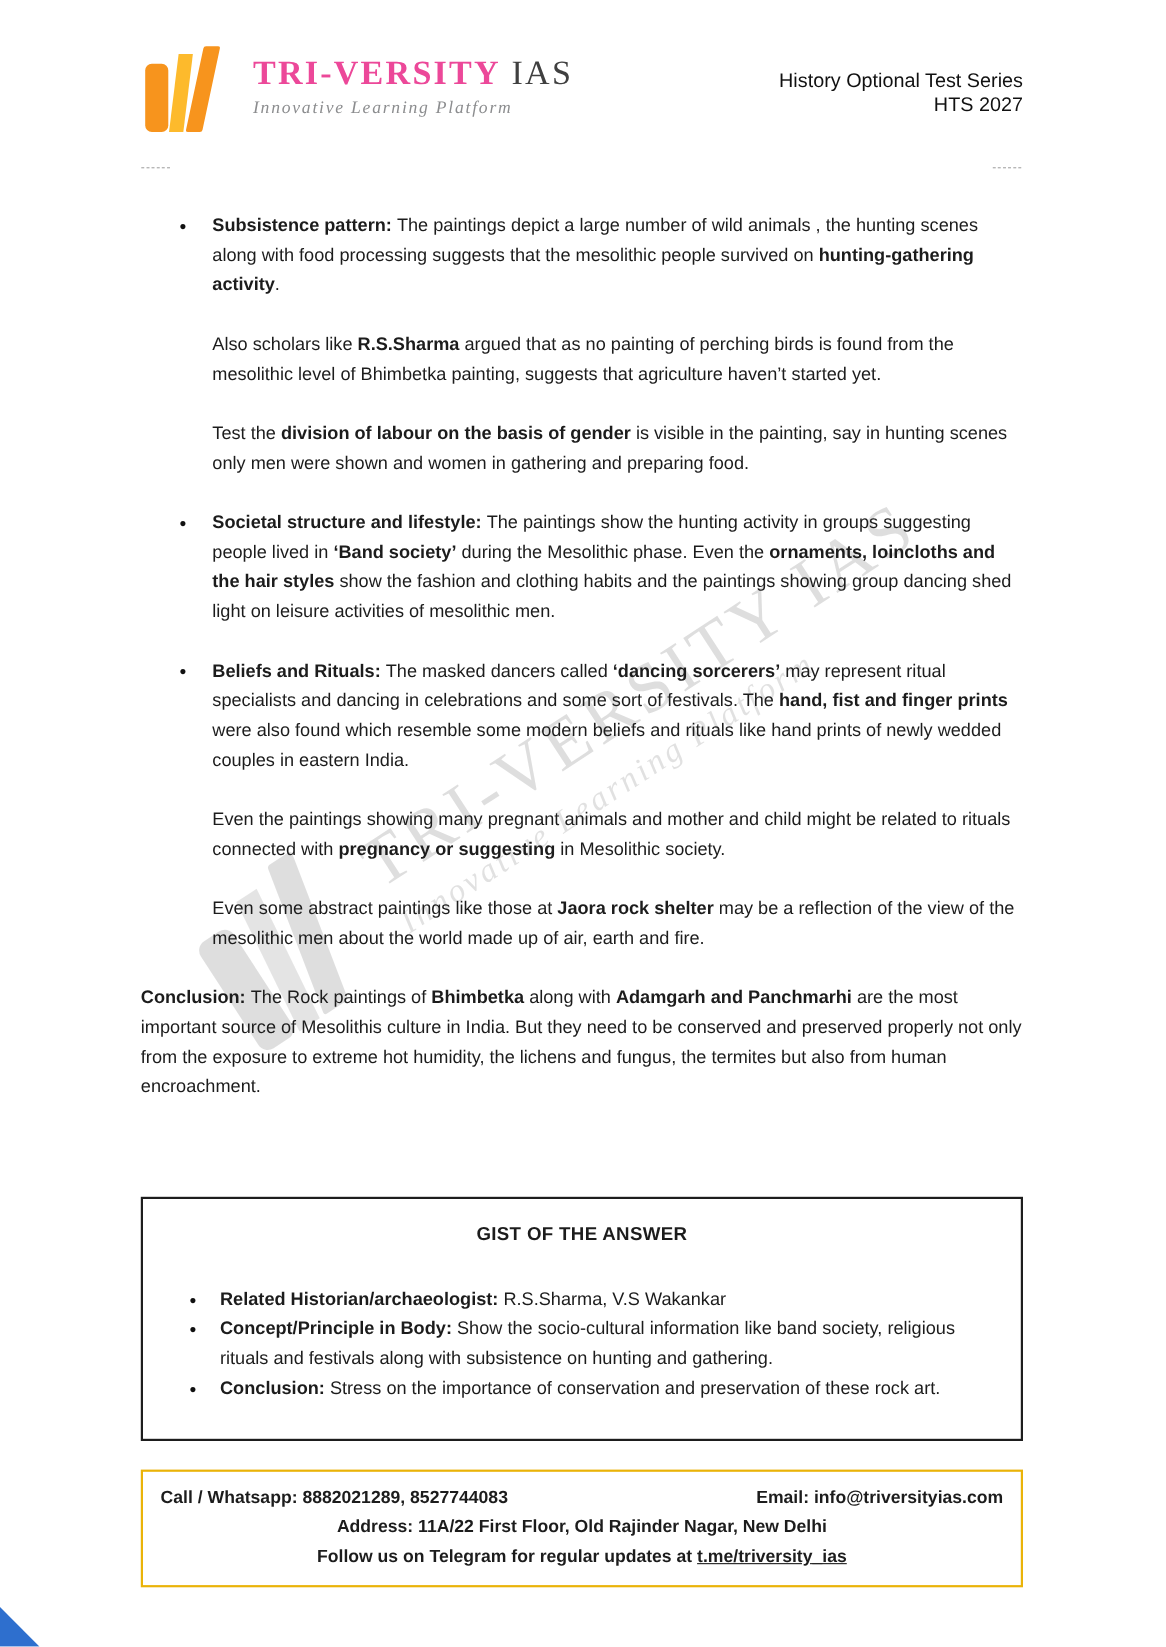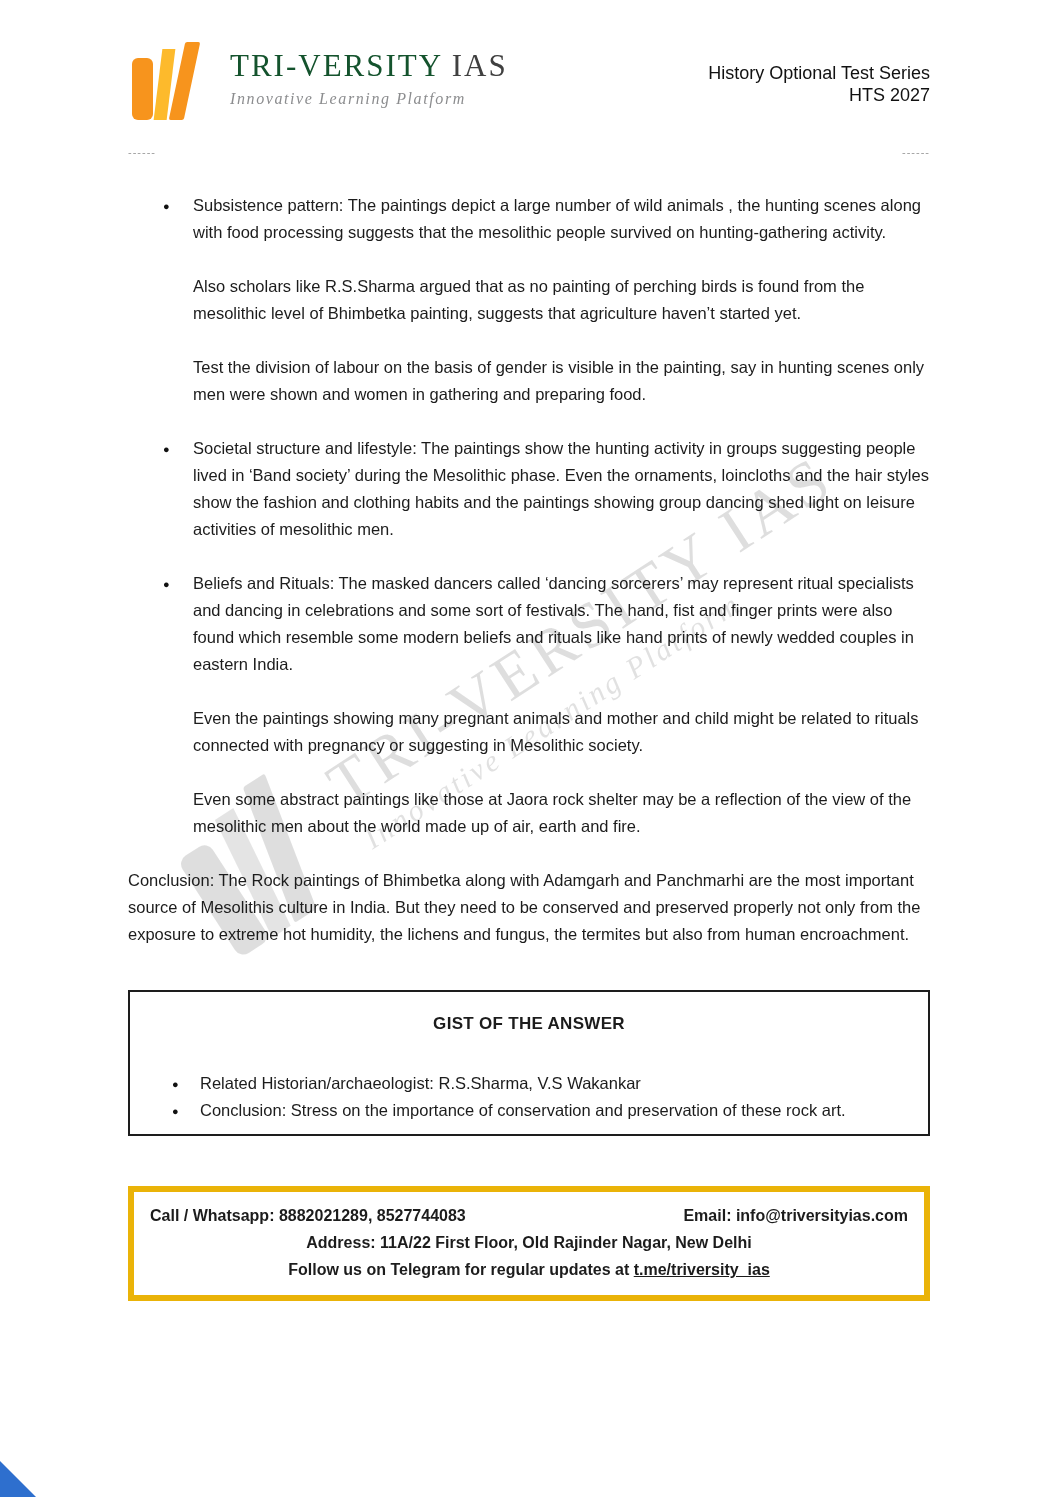--- a/index.html
+++ b/index.html
@@ -40,61 +40,61 @@
   .content { position:relative; z-index:1; padding:0 130px 0 128px; }
 
   
   .header { display:flex; align-items:flex-start; padding-top:40px; }
   .logo { position:relative; width:84px; height:84px; flex:0 0 auto; }
   .logo .b1 { position:absolute; left:4px;  bottom:4px; width:21px; height:62px; background:#F7941D; border-radius:6px; }
   .logo .b2 { position:absolute; left:30px; bottom:4px; width:13px; height:71px; background:#FDBA2C; transform:skewX(-7deg); }
   .logo .b3 { position:absolute; left:49px; bottom:4px; width:15px; height:78px; background:#F7941D; transform:skewX(-12deg); border-radius:2px; }
   .brand-stack { margin-left:18px; padding-top:8px; }
   .brand-line { font-family:"Liberation Serif", serif; font-size:31px; letter-spacing:2px; white-space:nowrap; }
-  .brand-primary { color:#14532d; }
+  .brand-primary { color:#ec4899;font-weight:bold; }
   .brand-accent { color:#404040; }
   .brand-tagline {
     font-family:"Liberation Serif", serif; font-style:italic;
     font-size:16px; letter-spacing:1.6px; color:#8c8d8f; margin-top:6px;
   }
   .series { margin-left:auto; text-align:right; padding-top:22px; font-weight:normal; font-size:18px; line-height:22px; color:#111; }
 
   
   .dash-row { display:flex; justify-content:space-between; margin-top:22px; font-size:11px; color:#9a9a9a; letter-spacing:1px; }
 
   
   .bodytext { margin-top:34px; font-size:16.5px; line-height:27px; }
   .block { position:relative; margin:0 0 27px 65px; }
   .block.bullet::before {
     content:"●";
     position:absolute; left:-30px; top:1px;
     font-size:11px; line-height:27px; color:#111;
   }
   .block.flush { margin-left:0; }
-  b { font-weight:normal; }
+  b { font-weight:bold; }
   .u { text-decoration:underline; }
 
   
   .gist {
     border:2px solid #1d1d1d;
-    margin-top:42px;
-    padding:22px 26px 10px;
+    margin-top:86px;
+    padding:22px 26px 32px;
   }
   .gist-title { text-align:center; font-weight:bold; font-size:17px; letter-spacing:0.3px; margin-bottom:36px; }
   .gist .gitem { position:relative; margin:0 0 0 44px; font-size:16.5px; line-height:27px; }
   .gist .gitem::before {
     content:"●";
     position:absolute; left:-28px; top:1px;
     font-size:11px; line-height:27px; color:#111;
   }
 
   
   .footerbox {
-    border:6px solid #eab308;
-    margin-top:50px;
+    border:2px solid #eab308;
+    margin-top:26px;
     padding:10px 16px 12px;
     font-weight:bold; font-size:16px; line-height:27px;
   }
   .frow1 { display:flex; justify-content:space-between; }
   .fcenter { text-align:center; }
 
   
   .corner {
     position:absolute; left:0; bottom:0; z-index:2;
     width:0; height:0;
@@ -152,20 +152,21 @@
       <p class="block bullet"><b>Societal structure and lifestyle: </b><span>The paintings show the hunting activity in groups suggesting people lived in </span><b>‘Band society’</b><span> during the Mesolithic phase. Even the </span><b>ornaments, loincloths and the hair styles</b><span> show the fashion and clothing habits and the paintings showing group dancing shed light on leisure activities of mesolithic men.</span></p>
       <p class="block bullet"><b>Beliefs and Rituals: </b><span>The masked dancers called </span><b>‘dancing sorcerers’</b><span> may represent ritual specialists and dancing in celebrations and some sort of festivals. The </span><b>hand, fist and finger prints</b><span> were also found which resemble some modern beliefs and rituals like hand prints of newly wedded couples in eastern India.</span></p>
       <p class="block"><span>Even the paintings showing many pregnant animals and mother and child might be related to rituals connected with </span><b> pregnancy or suggesting</b><span> in Mesolithic society.</span></p>
       <p class="block"><span>Even some abstract paintings like those at </span><b>Jaora rock shelter</b><span> may be a reflection of the view of the mesolithic men about the world made up of air, earth and fire.</span></p>
       <p class="block flush"><b>Conclusion: </b><span>The Rock paintings of </span><b>Bhimbetka</b><span> along with </span><b>Adamgarh and Panchmarhi</b><span> are the most important source of Mesolithis culture in India. But they need to be conserved and preserved properly not only from the exposure to extreme hot humidity, the lichens and fungus, the termites but also from human encroachment.</span></p>
     </div>
 
     <div class="gist">
       <div class="gist-title">GIST OF THE ANSWER</div>
       <p class="gitem"><b>Related Historian/archaeologist: </b><span>R.S.Sharma, V.S Wakankar</span></p>
+      <p class="gitem"><b>Concept/Principle in Body: </b><span>Show the socio-cultural information like band society, religious rituals and festivals along with subsistence on hunting and gathering.</span></p>
       <p class="gitem"><b>Conclusion: </b><span>Stress on the importance of conservation and preservation of these rock art.</span></p>
     </div>
 
     <div class="footerbox">
       <div class="frow1">
         <span>Call / Whatsapp: 8882021289, 8527744083</span>
         <span>Email: info@triversityias.com</span>
       </div>
       <div class="fcenter">Address: 11A/22 First Floor, Old Rajinder Nagar, New Delhi</div>
       <div class="fcenter"><span>Follow us on Telegram for regular updates at </span><span class="u">t.me/triversity_ias</span></div>

